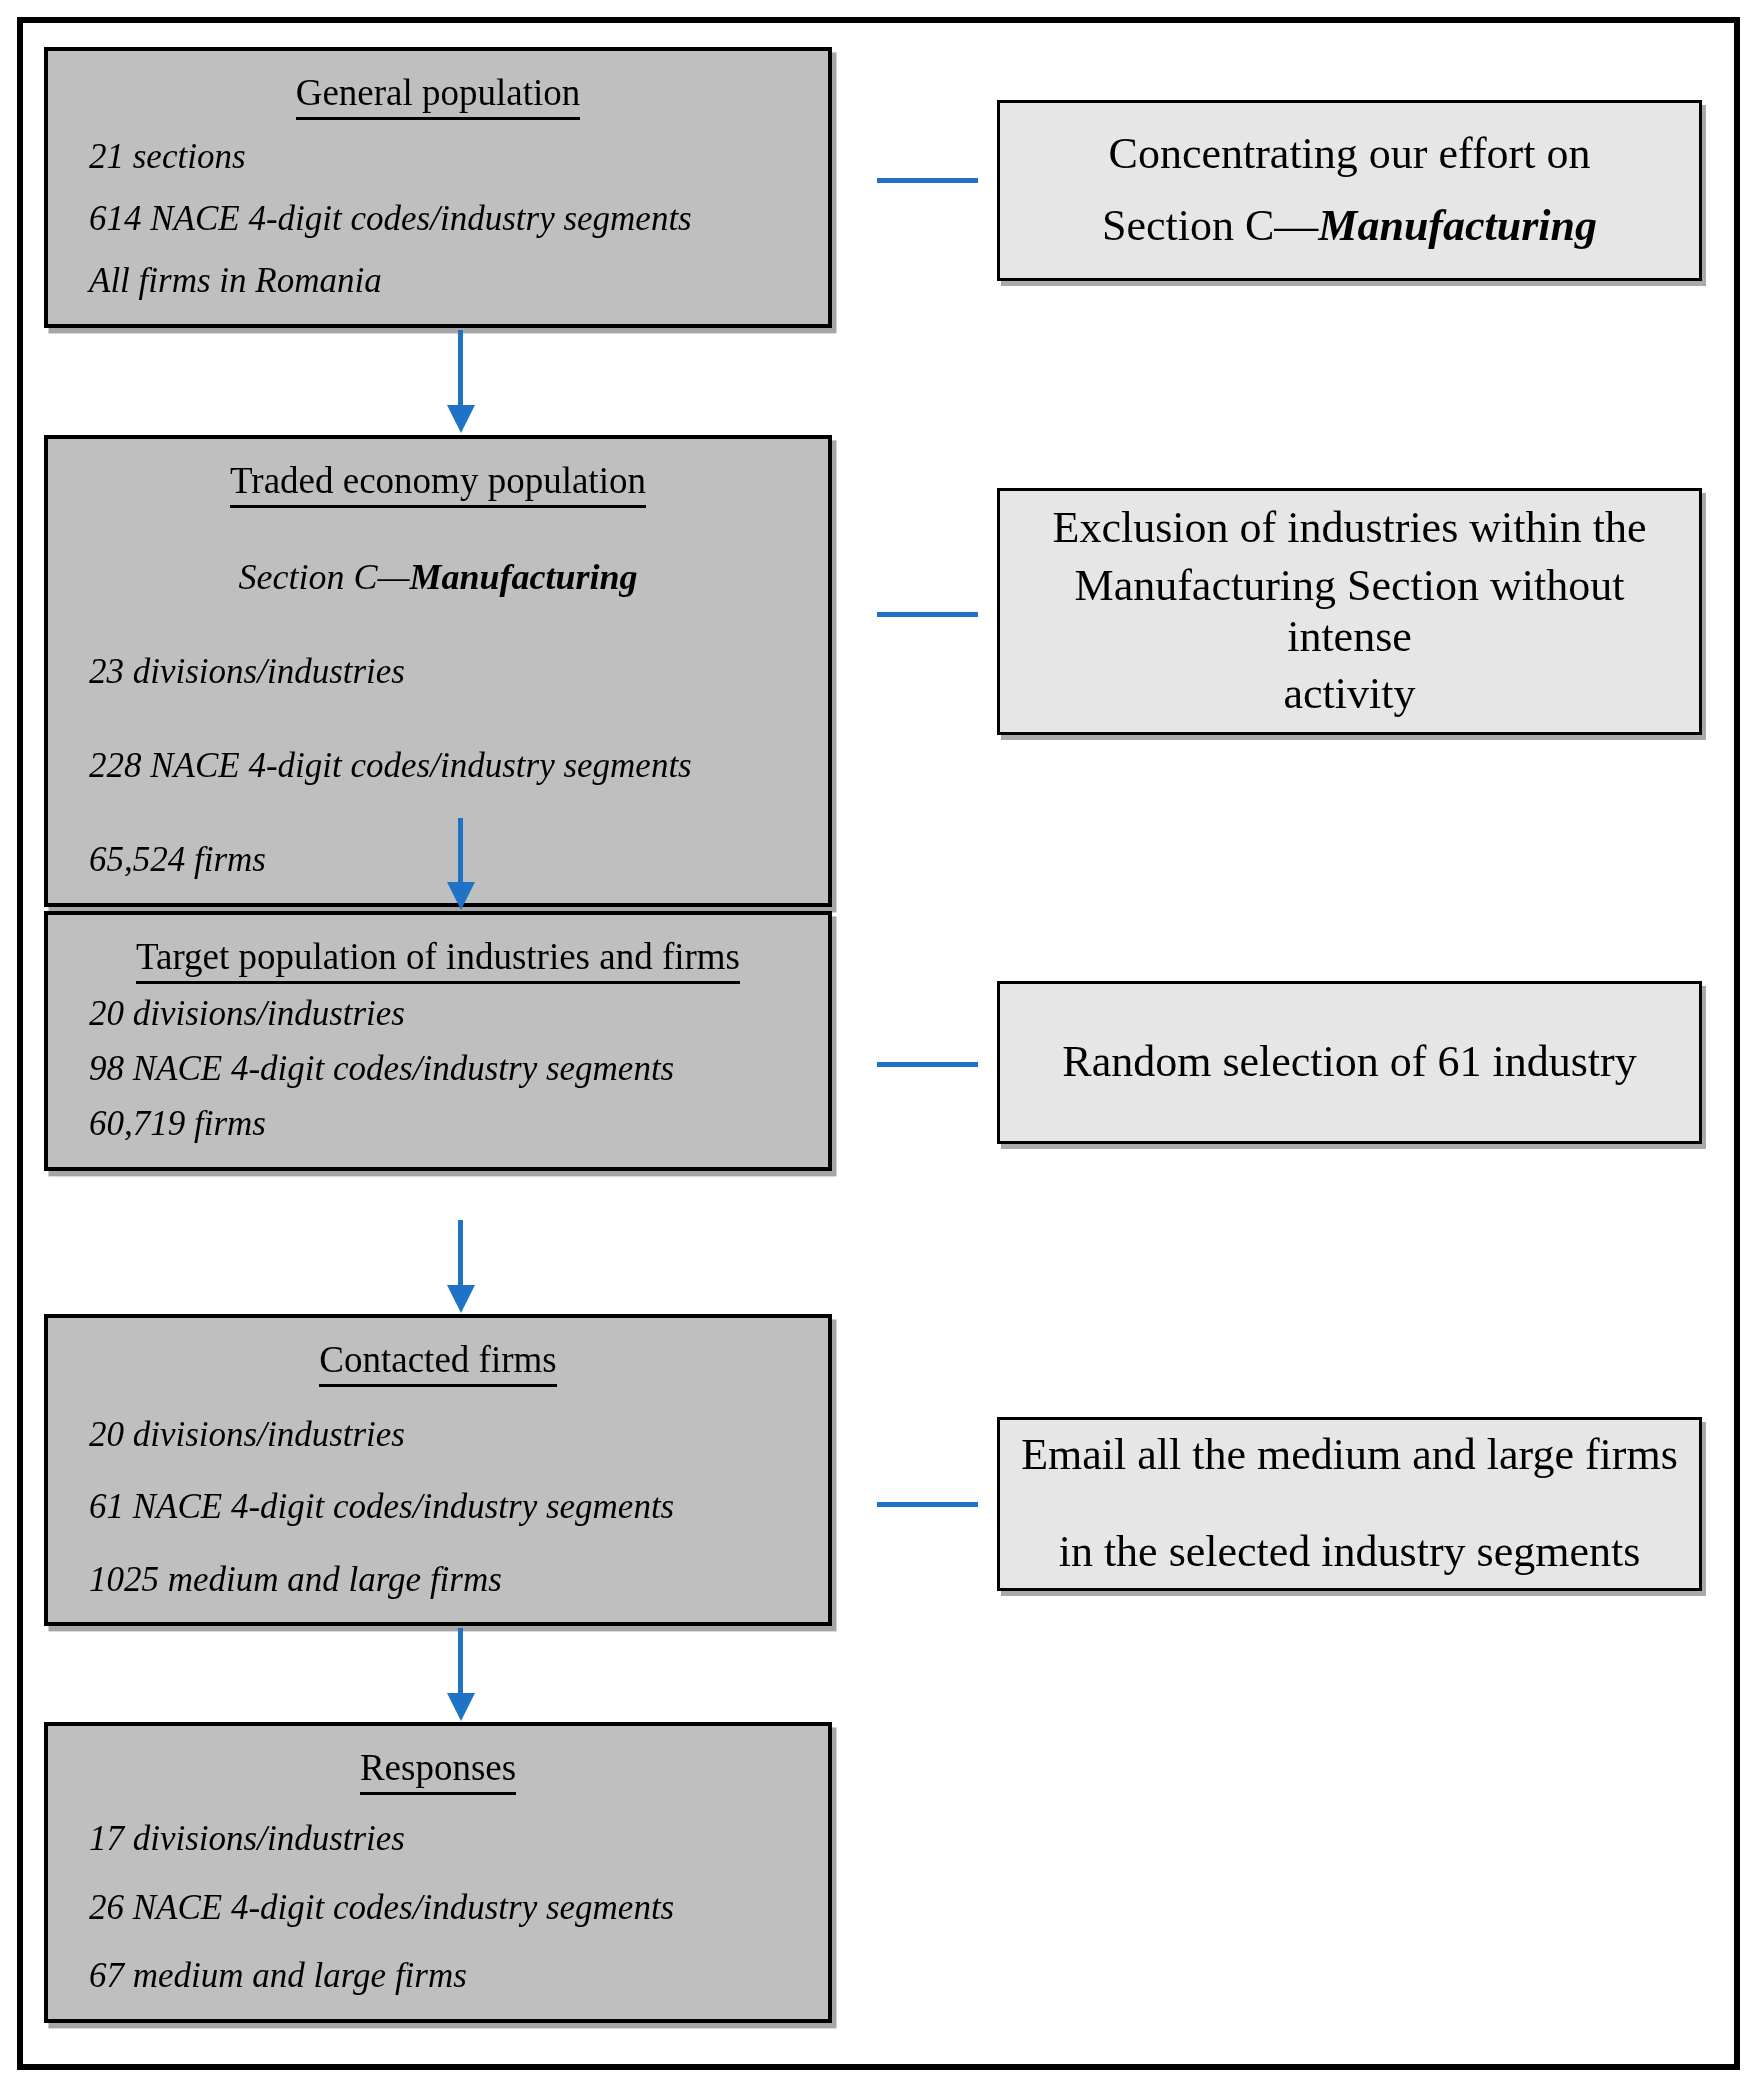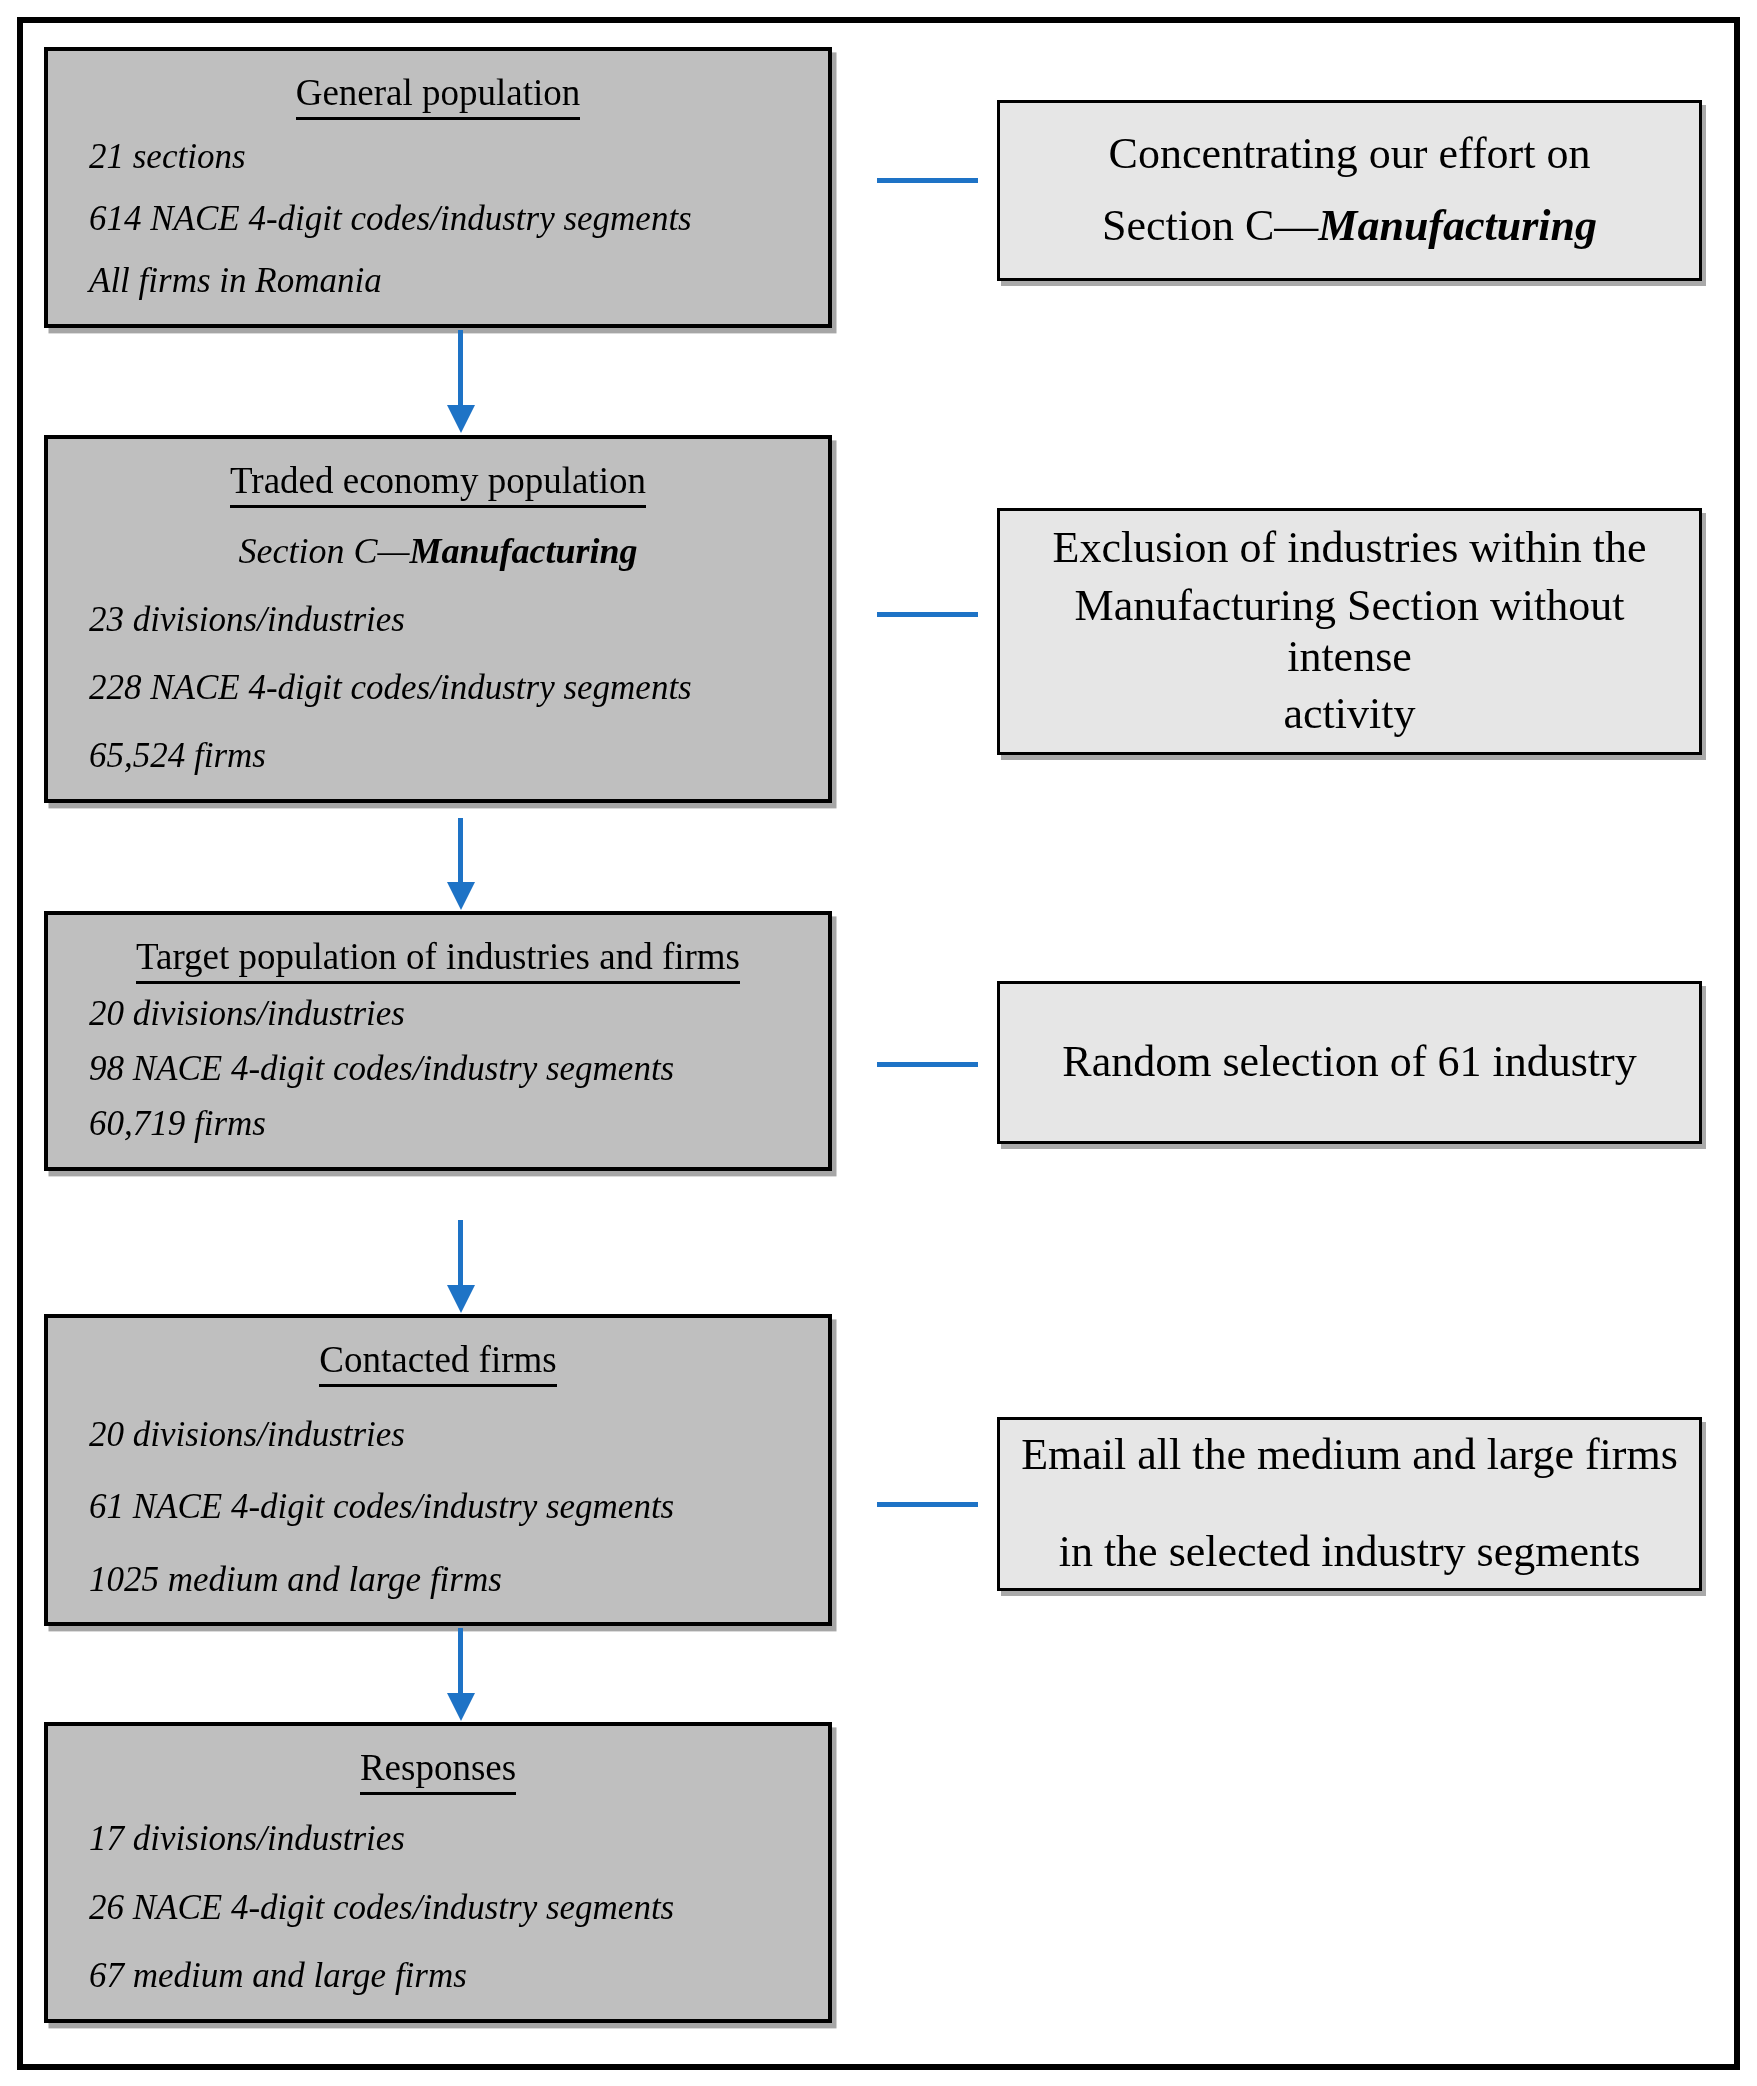--- a/index.html
+++ b/index.html
@@ -114,21 +114,21 @@
     <div class="lbox-line">21 sections</div>
     <div class="lbox-line">614 NACE 4-digit codes/industry segments</div>
     <div class="lbox-line">All firms in Romania</div>
   </div>
 
   <div class="varrow" style="top:330px;">
     <div class="stem" style="height:75px;"></div>
     <div class="head"></div>
   </div>
 
-  <div class="lbox" style="top:435px; height:368px;">
+  <div class="lbox" style="top:435px; height:472px;">
     <div class="lbox-title"><span class="u">Traded economy population</span></div>
     <div class="lbox-sub"><span>Section C—</span><b>Manufacturing</b></div>
     <div class="lbox-line">23 divisions/industries</div>
     <div class="lbox-line">228 NACE 4-digit codes/industry segments</div>
     <div class="lbox-line">65,524 firms</div>
   </div>
 
   <div class="varrow" style="top:818px;">
     <div class="stem" style="height:64px;"></div>
     <div class="head"></div>
@@ -168,21 +168,21 @@
   <div class="hline" style="top:178px;"></div>
   <div class="hline" style="top:612px;"></div>
   <div class="hline" style="top:1062px;"></div>
   <div class="hline" style="top:1502px;"></div>
 
   <div class="rbox" style="top:100px; height:181px;">
     <div class="rbox-line">Concentrating our effort on</div>
     <div class="rbox-line"><span>Section C—</span><span class="bold-italic">Manufacturing</span></div>
   </div>
 
-  <div class="rbox" style="top:508px; height:247px;">
+  <div class="rbox" style="top:488px; height:247px;">
     <div class="rbox-line">Exclusion of industries within the</div>
     <div class="rbox-line">Manufacturing Section without intense</div>
     <div class="rbox-line">activity</div>
   </div>
 
   <div class="rbox" style="top:981px; height:163px;">
     <div class="rbox-line">Random selection of 61 industry</div>
   </div>
 
   <div class="rbox" style="top:1417px; height:174px;gap:42px;">

